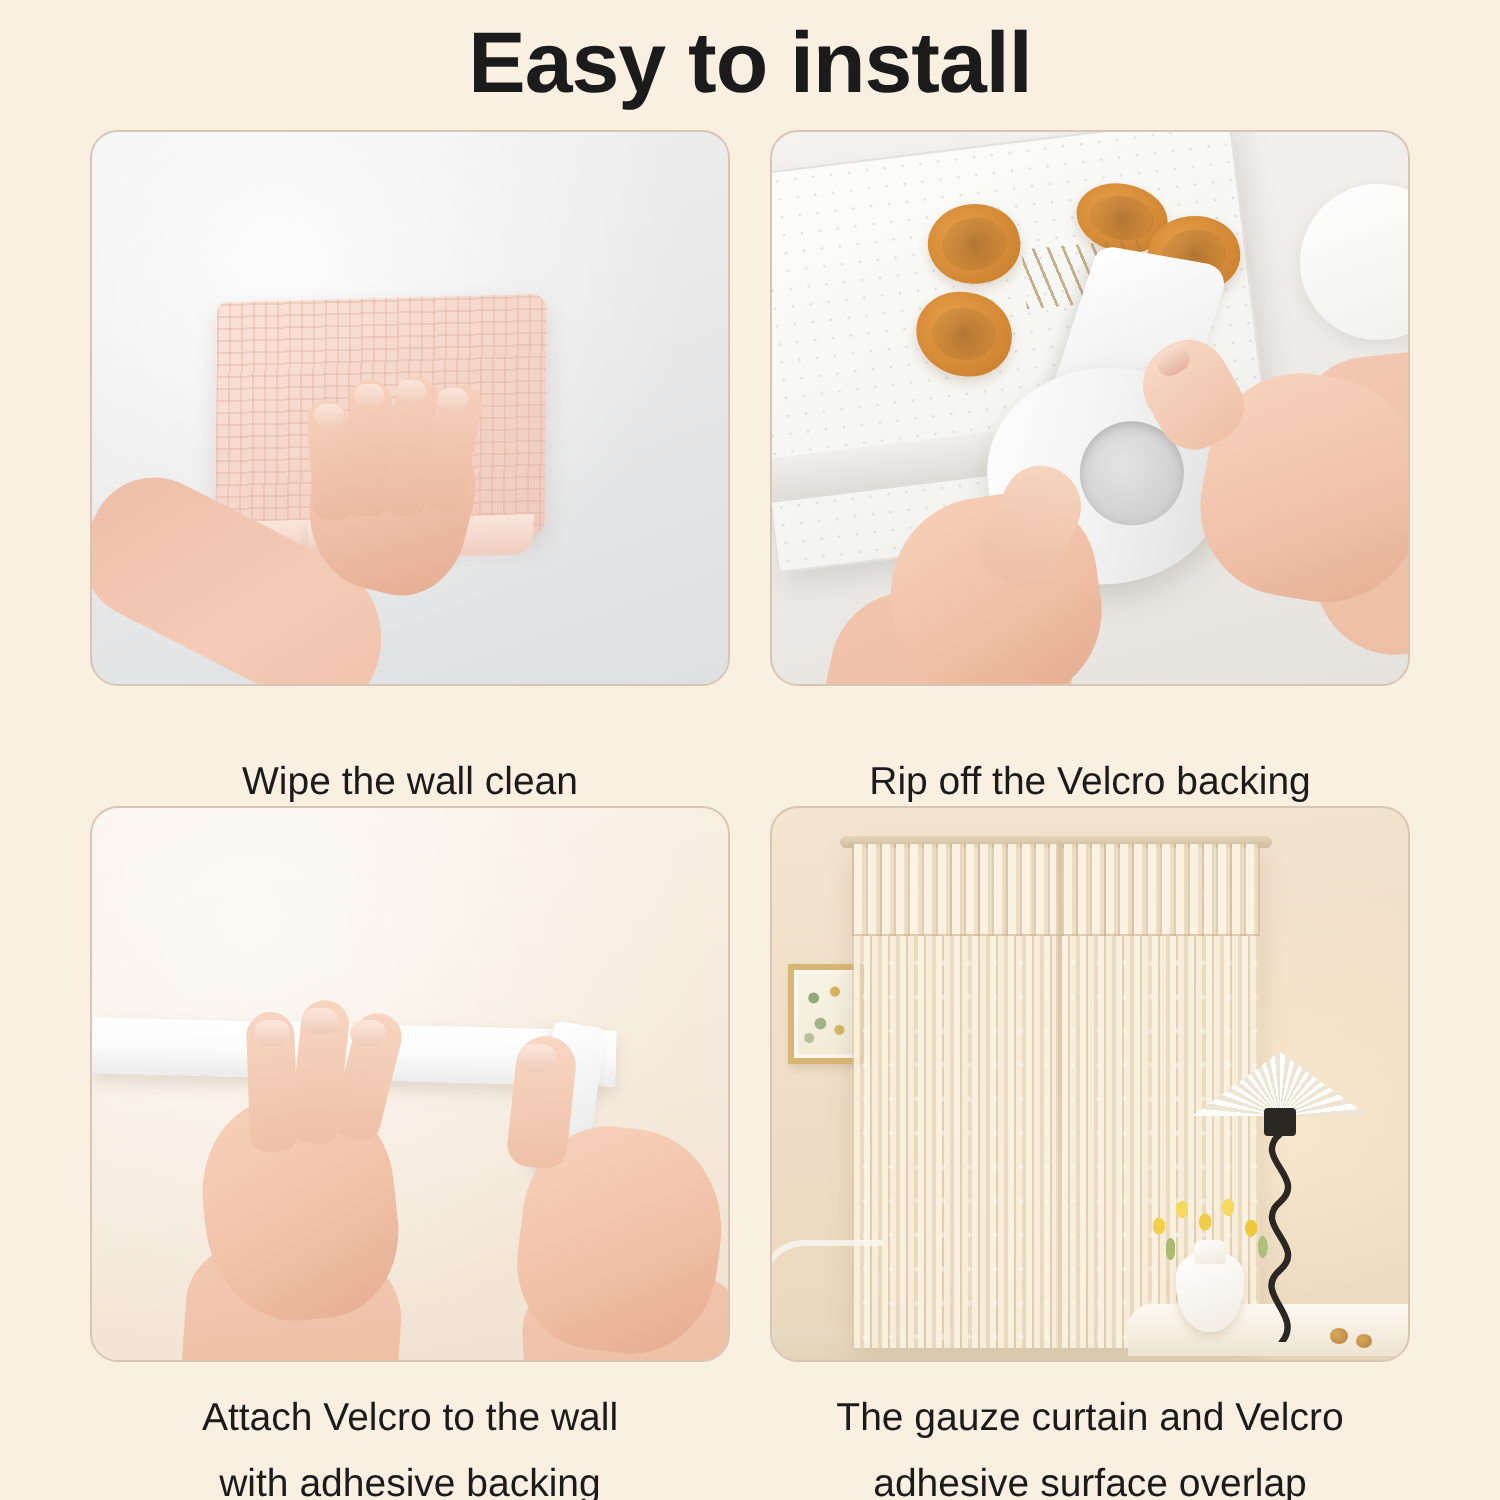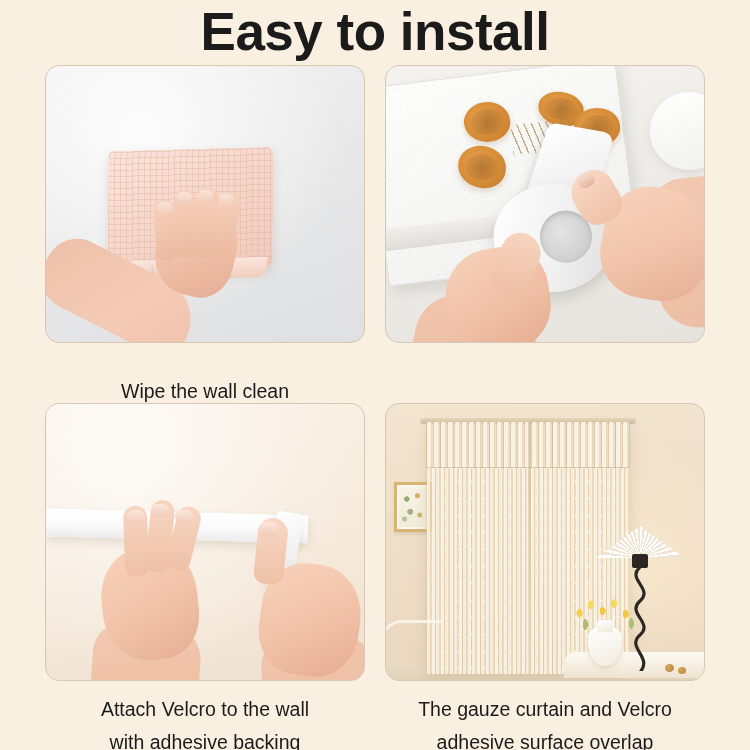--- a/index.html
+++ b/index.html
@@ -14,21 +14,21 @@
     width: 750px; height: 750px;
     background: #faf0e2;
   }
 
   
   .title {
     position: absolute;
     left: 0; top: 8px;
     width: 750px;
     text-align: center;
-    font-size: 53px;
+    font-size: 43px;
     font-weight: 700;
     letter-spacing: -0.5px;
     color: #1b1b1b;
     line-height: 48px;
   }
 
   
   .grid {
     position: absolute;
     left: 45px; top: 65px;
@@ -476,20 +476,21 @@
           <div class="palm"></div>
           <div class="thumb"></div>
         </div>
         <div class="hand2r">
           <div class="arm"></div>
           <div class="palm"></div>
           <div class="thumb"></div>
           <div class="tnail"></div>
         </div>
       </div>
+      <div class="caption">Rip off the Velcro backing</div>
     </div>
 
     <div class="cell c3">
       <div class="photo p3">
         <div class="shade"></div>
         <div class="strip"></div>
         <div class="strip-end"></div>
         <div class="hand3l">
           <div class="arm"></div>
           <div class="palm"></div>

